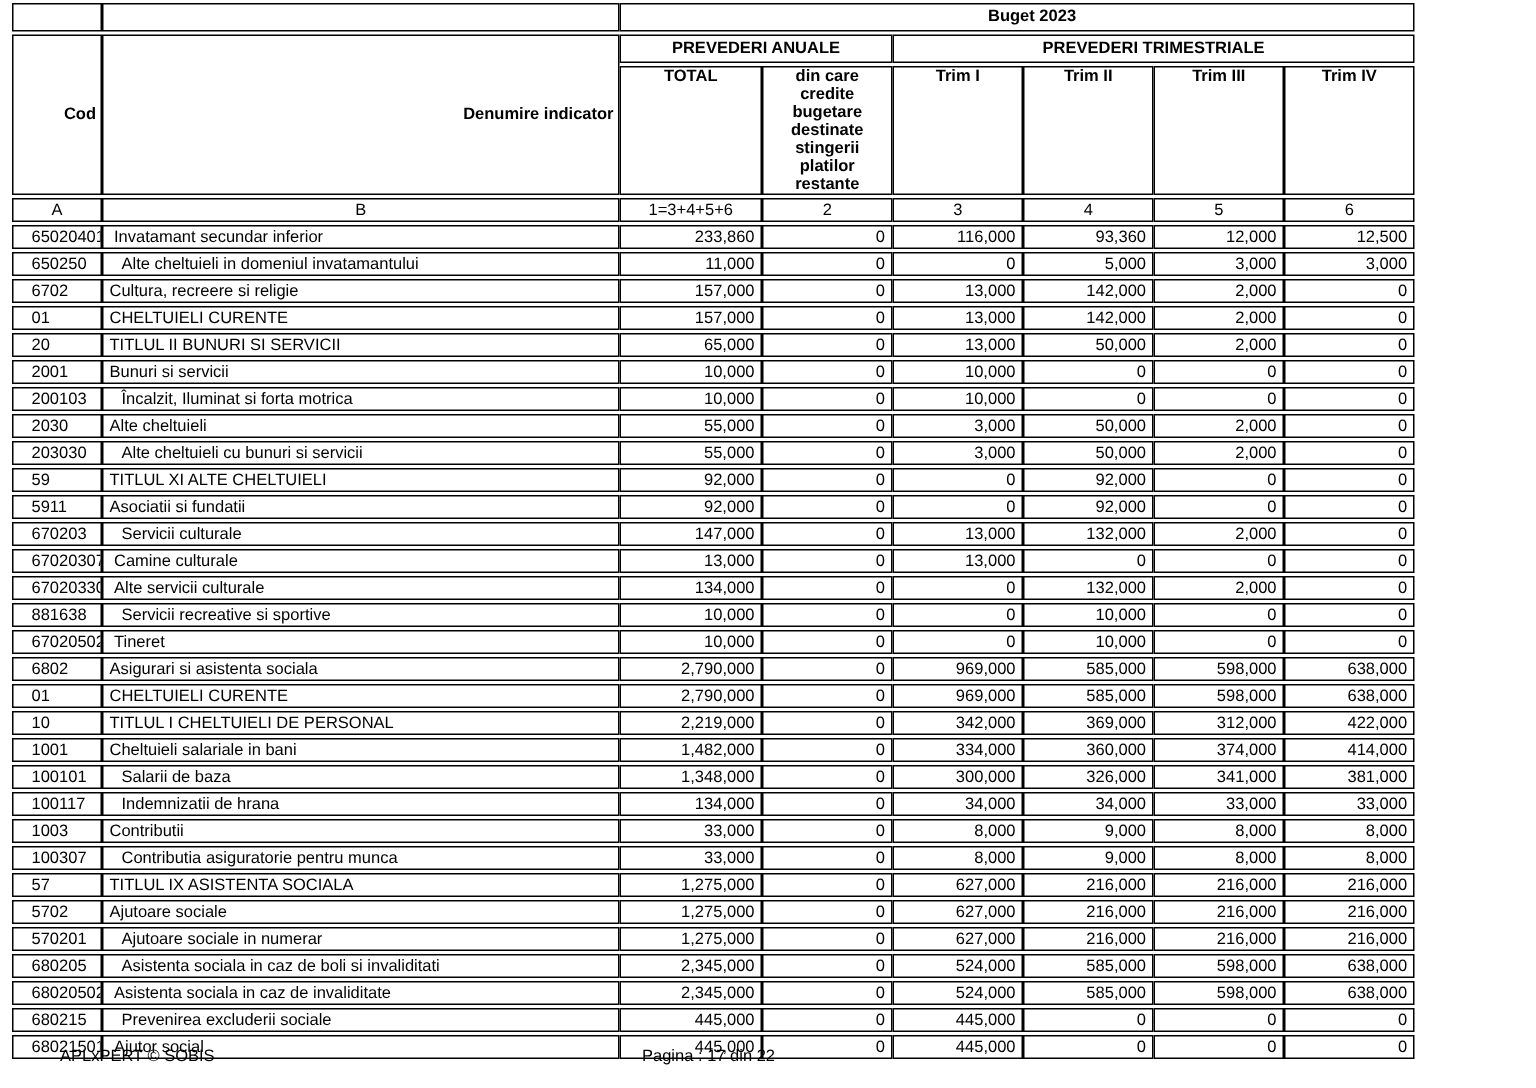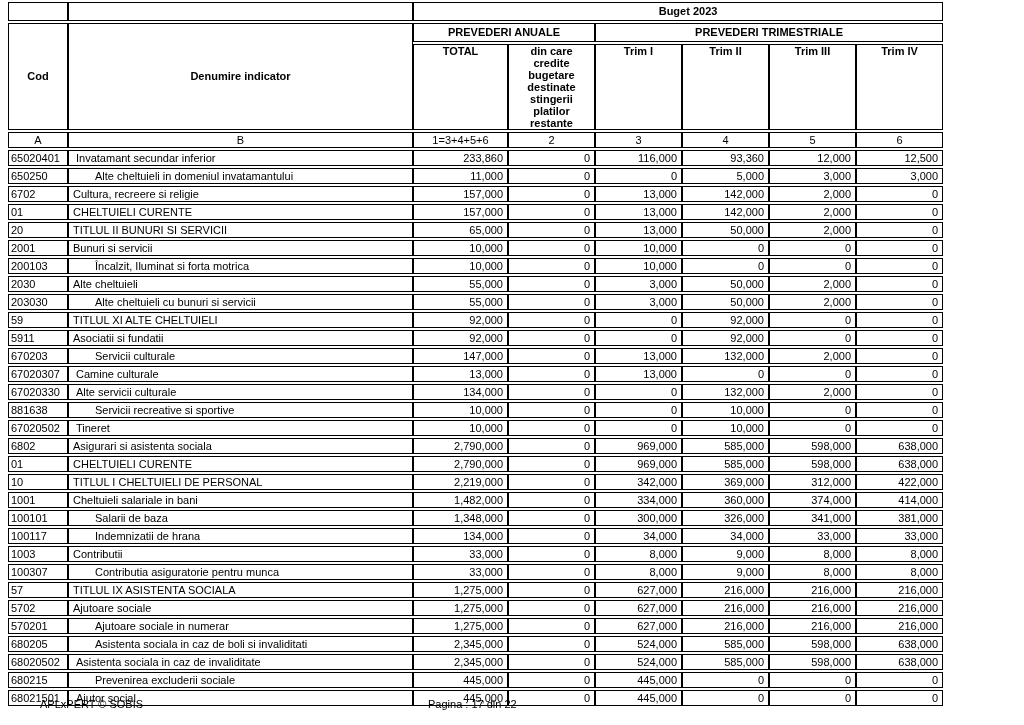--- a/index.html
+++ b/index.html
@@ -16,28 +16,28 @@
     border:1px solid #000; box-sizing:border-box;
     font-size:11px; line-height:13px; padding:0 3px;
     overflow:hidden; white-space:nowrap; background:#fff;
   }
   
   tr.row-title td   { height:19px;padding-left:23px; }
   tr.row-groups td  { height:19px; }
   tr.row-cols td    { height:60px; vertical-align:top; white-space:normal; line-height:12px; }
   tr.row-index td   { height:16px; }
   .hdr  { font-weight:bold; text-align:center; }
-  .vmid { vertical-align:middle !important; white-space:normal; }
+  .vmid { vertical-align:middle !important; white-space:normal;text-align:right; }
   .idx  { text-align:center; }
   
   tbody td { height:15.6px; line-height:14px; }
   .num { text-align:right; padding-right:4px; }
-  .cod { text-align:left; padding-left:2px; }
+  .cod { text-align:left; padding-left:12px; }
   .ind0 { padding-left:4px; }
-  .ind1 { padding-left:26px; }
+  .ind1 { padding-left:12px; }
   .ind2 { padding-left:7px; }
   
   .footer-left   { position:absolute; left:40px;  top:698px; font-size:11px; }
   .footer-center { position:absolute; left:428px; top:698px; font-size:11px; }
 </style>
 </head>
 <body>
 
 <div class="page">
   <table class="budget">

